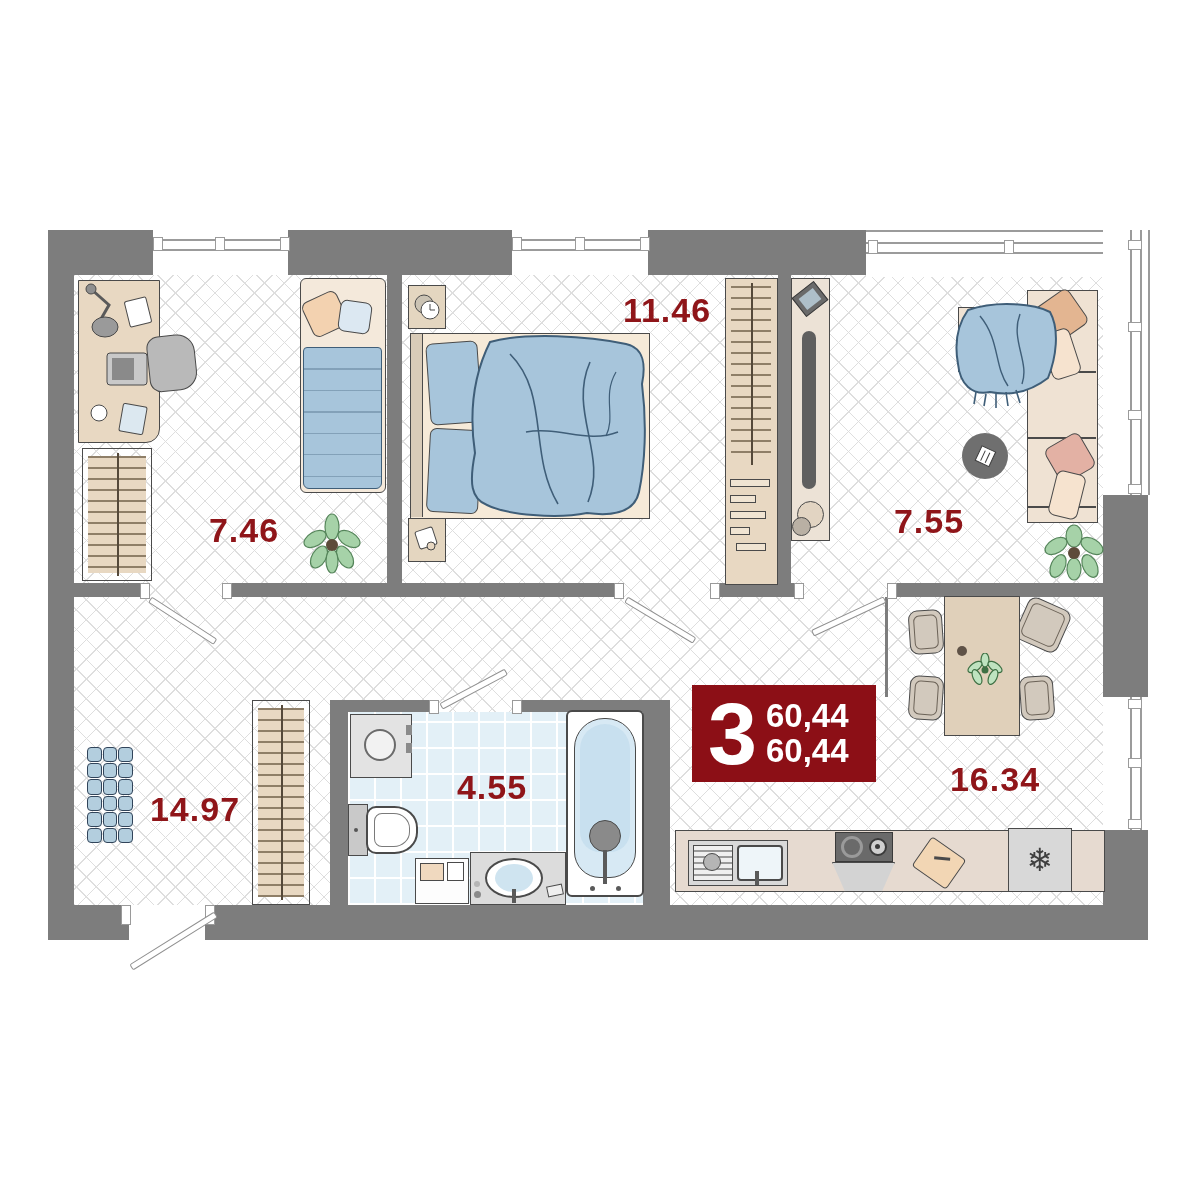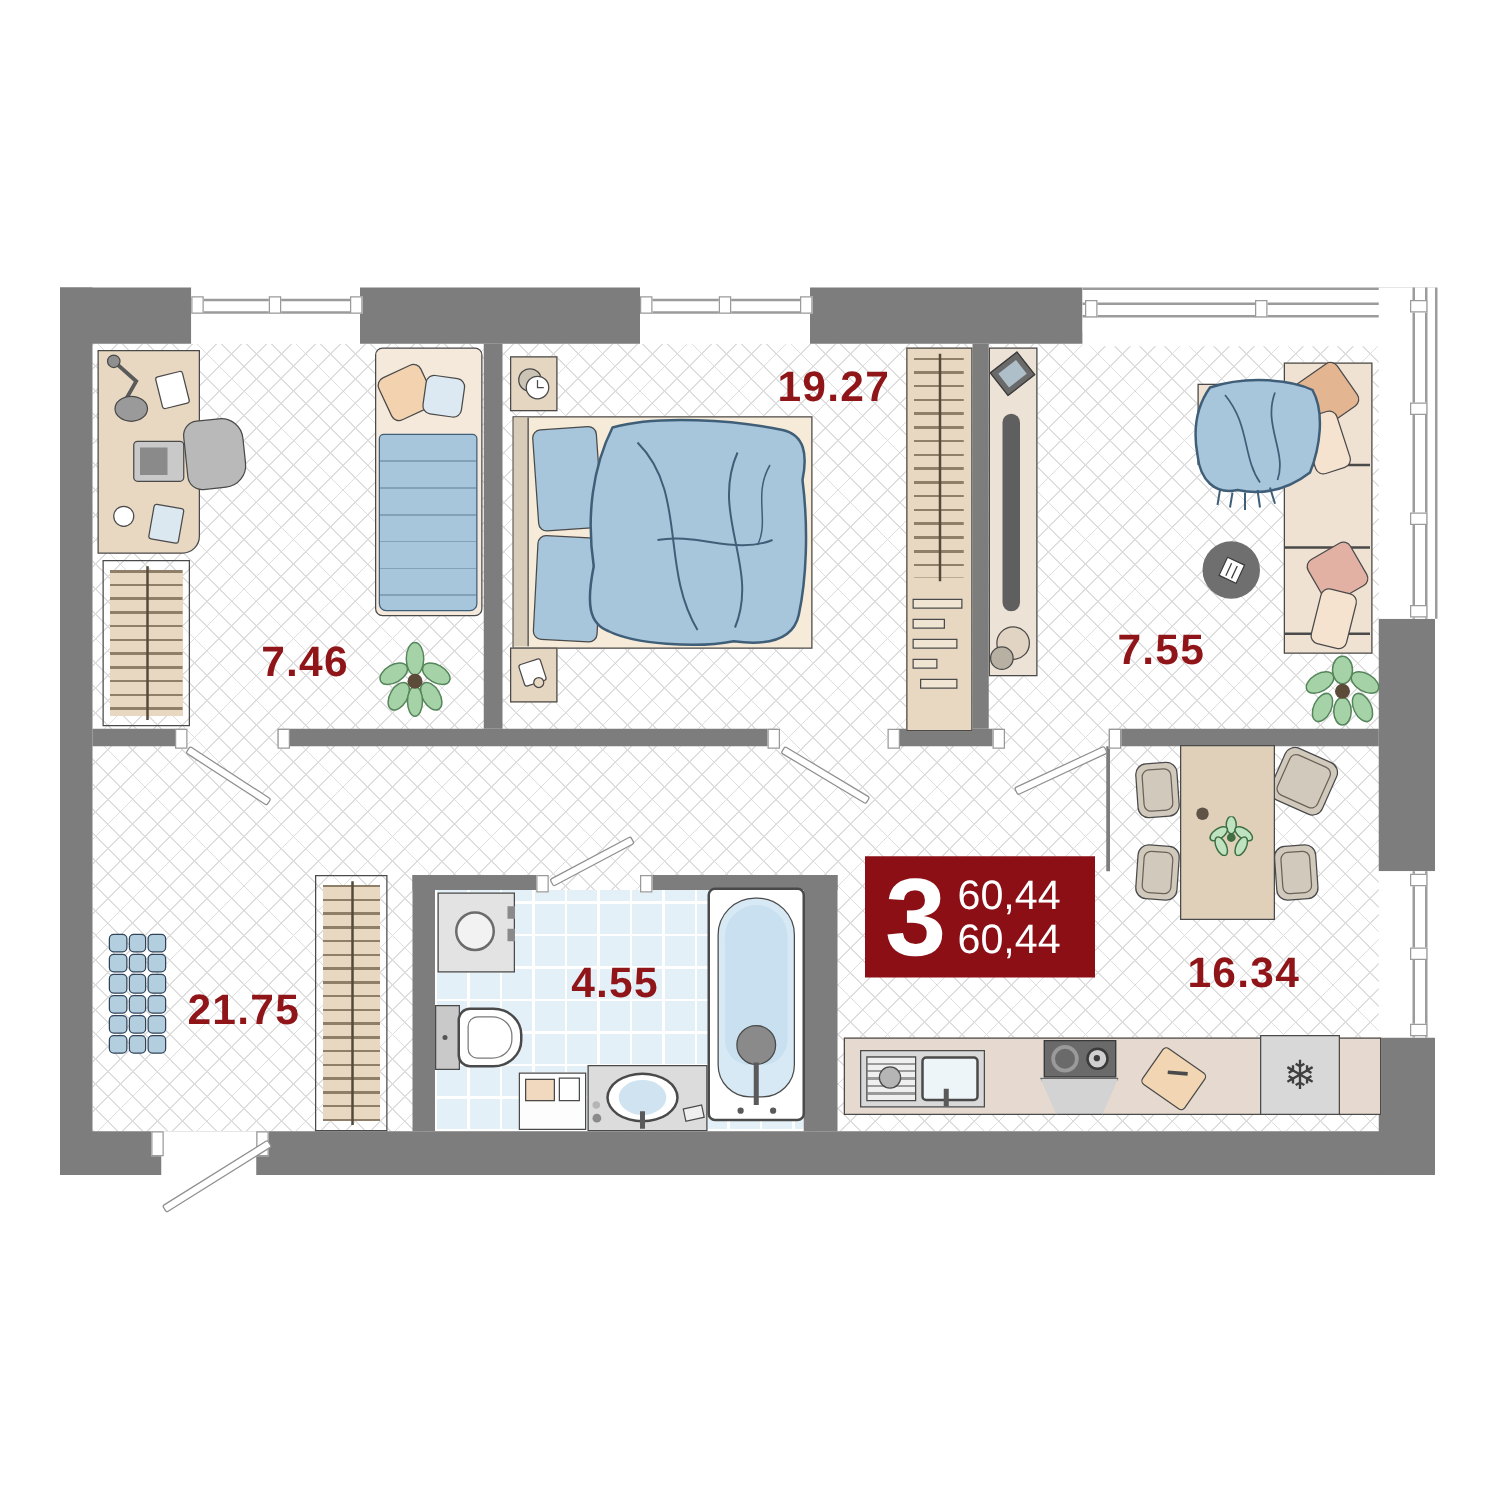--- a/index.html
+++ b/index.html
@@ -24,21 +24,21 @@
   .lite{background:#ece2d6;}
   .gray{background:#dedede;}
   .rod{position:absolute;left:50%;top:4px;bottom:4px;width:2px;background:#55493a;}
   .hangers{background-image:repeating-linear-gradient(180deg,#8f7f68 0 2px,transparent 2px 11px);
            background-origin:content-box;background-clip:content-box;padding:7px 5px;}
   .area-label{position:absolute;transform:translate(-50%,-50%);
       font-weight:700;font-size:34px;letter-spacing:1px;color:#8f1519;white-space:nowrap;}
   .badge{position:absolute;left:692px;top:685px;width:184px;height:97px;background:#8c0f16;
       display:flex;align-items:center;padding-left:16px;box-sizing:border-box;color:#fff;}
   .badge-count{font-size:88px;font-weight:700;line-height:0.9;}
-  .badge-areas{display:flex;flex-direction:column;margin-left:9px;font-size:33px;font-weight:400;line-height:1.05;}
+  .badge-areas{display:flex;flex-direction:column;margin-left:9px;font-size:33px;font-weight:700;line-height:1.05;}
   .pillow{position:absolute;border:1.5px solid #4a4a4a;border-radius:7px;box-sizing:border-box;}
   .chair{position:absolute;width:34px;height:44px;background:#d2c9bd;border:1.5px solid #4a4a4a;
          border-radius:9px;box-sizing:border-box;}
   .chair:after{content:"";position:absolute;left:4px;right:4px;top:4px;bottom:4px;
          border:1px solid #6b6257;border-radius:6px;}
   svg{display:block;}
 </style>
 </head>
 <body>
 
@@ -190,21 +190,21 @@
   <div class="furn" style="left:725px;top:278px;width:53px;height:307px;padding:0;">
     <div class="abs hangers" style="left:0;top:0;width:50px;height:190px;">
       <div class="rod"></div>
     </div>
     <div class="abs" style="left:4px;top:200px;width:40px;height:8px;background:#f0e4d2;border:1px solid #4a4a4a;"></div>
     <div class="abs" style="left:4px;top:216px;width:26px;height:8px;background:#f0e4d2;border:1px solid #4a4a4a;"></div>
     <div class="abs" style="left:4px;top:232px;width:36px;height:8px;background:#f0e4d2;border:1px solid #4a4a4a;"></div>
     <div class="abs" style="left:4px;top:248px;width:20px;height:8px;background:#f0e4d2;border:1px solid #4a4a4a;"></div>
     <div class="abs" style="left:10px;top:264px;width:30px;height:8px;background:#f0e4d2;border:1px solid #4a4a4a;"></div>
   </div>
-  <div class="area-label" style="left:667px;top:310px;">19.27</div>
+  <div class="area-label" style="left:667px;top:310px;">11.46</div>
 
   <div class="furn lite" style="left:791px;top:278px;width:39px;height:263px;">
     <div class="abs" style="left:4px;top:8px;width:28px;height:24px;background:#6a6a6a;border:1.5px solid #3a3a3a;transform:rotate(-38deg);">
       <div class="abs" style="left:4px;top:4px;width:18px;height:14px;background:#aebfc9;"></div>
     </div>
     <div class="abs" style="left:10px;top:52px;width:14px;height:158px;background:#5f5f5f;border-radius:7px;"></div>
     <div class="abs" style="left:5px;top:222px;width:27px;height:27px;background:#e2d4c2;border:1.5px solid #4a4a4a;border-radius:50%;"></div>
     <div class="abs" style="left:0px;top:238px;width:19px;height:19px;background:#b9b0a4;border:1.5px solid #4a4a4a;border-radius:50%;"></div>
   </div>
 
@@ -269,21 +269,21 @@
     <div style="background:#b3cede;border:1.5px solid #31445a;border-radius:4px;"></div>
       <div style="background:#b3cede;border:1.5px solid #31445a;border-radius:4px;"></div>
       <div style="background:#b3cede;border:1.5px solid #31445a;border-radius:4px;"></div>
     <div style="background:#b3cede;border:1.5px solid #31445a;border-radius:4px;"></div>
       <div style="background:#b3cede;border:1.5px solid #31445a;border-radius:4px;"></div>
       <div style="background:#b3cede;border:1.5px solid #31445a;border-radius:4px;"></div>
   </div>
   <div class="furn hangers" style="left:252px;top:700px;width:58px;height:205px;">
     <div class="rod"></div>
   </div>
-  <div class="area-label" style="left:195px;top:809px;">21.75</div>
+  <div class="area-label" style="left:195px;top:809px;">14.97</div>
 
   <div class="furn gray" style="left:350px;top:714px;width:62px;height:64px;background:#e3e3e3;">
     <div class="abs" style="left:13px;top:14px;width:32px;height:32px;border:2px solid #6b6b6b;border-radius:50%;background:#f2f2f2;"></div>
     <div class="abs" style="right:-1px;top:10px;width:6px;height:10px;background:#8a8a8a;"></div>
     <div class="abs" style="right:-1px;top:28px;width:6px;height:10px;background:#8a8a8a;"></div>
   </div>
   <div class="abs" style="left:348px;top:804px;width:72px;height:52px;">
     <div class="abs" style="left:0;top:0;width:20px;height:52px;background:#c9c9c9;border:1.5px solid #4a4a4a;"></div>
     <div class="abs" style="left:18px;top:2px;width:52px;height:48px;background:#fff;border:2px solid #4a4a4a;border-radius:10px 45% 45% 10px;"></div>
     <div class="abs" style="left:26px;top:9px;width:36px;height:34px;border:1.5px solid #7a7a7a;border-radius:8px 45% 45% 8px;"></div>

